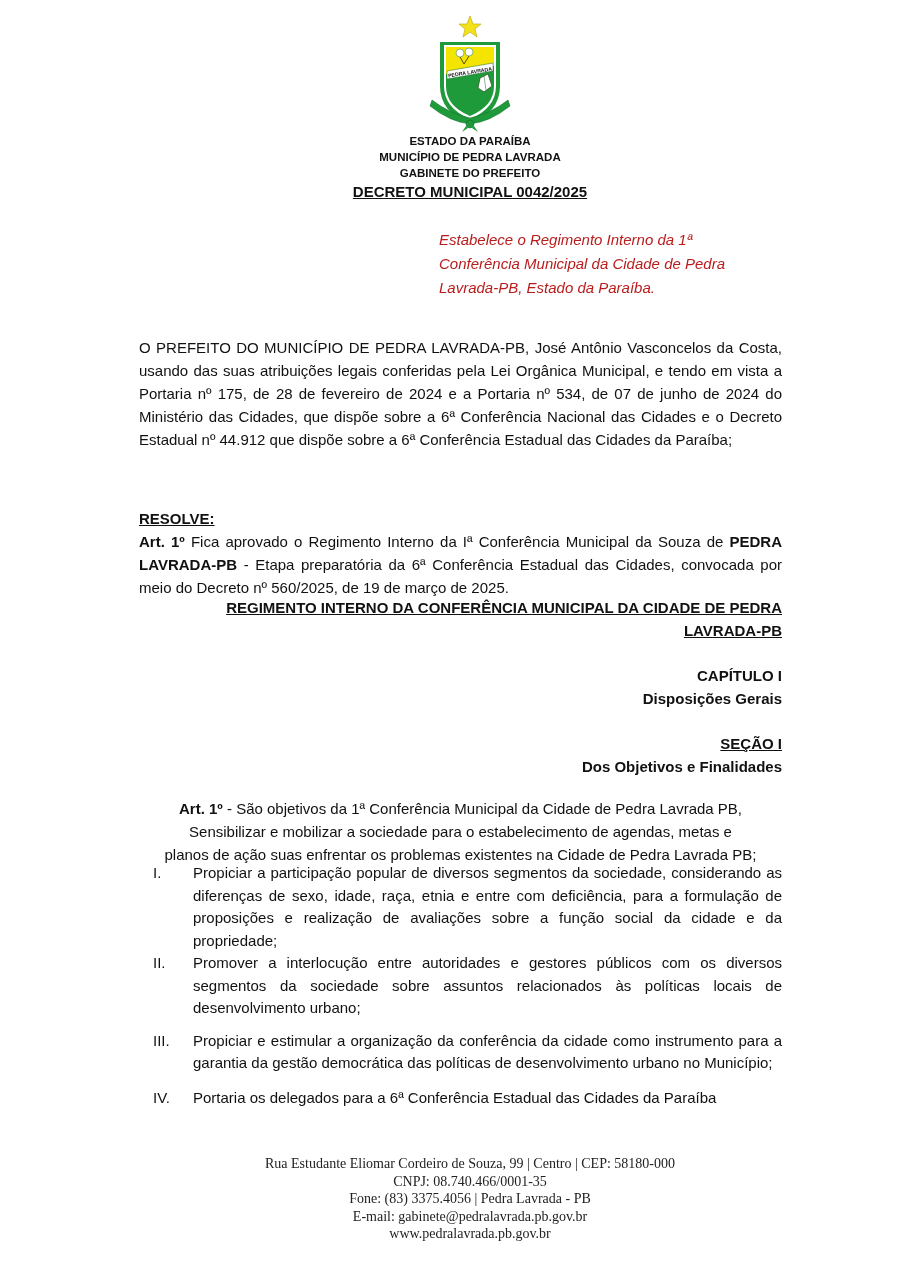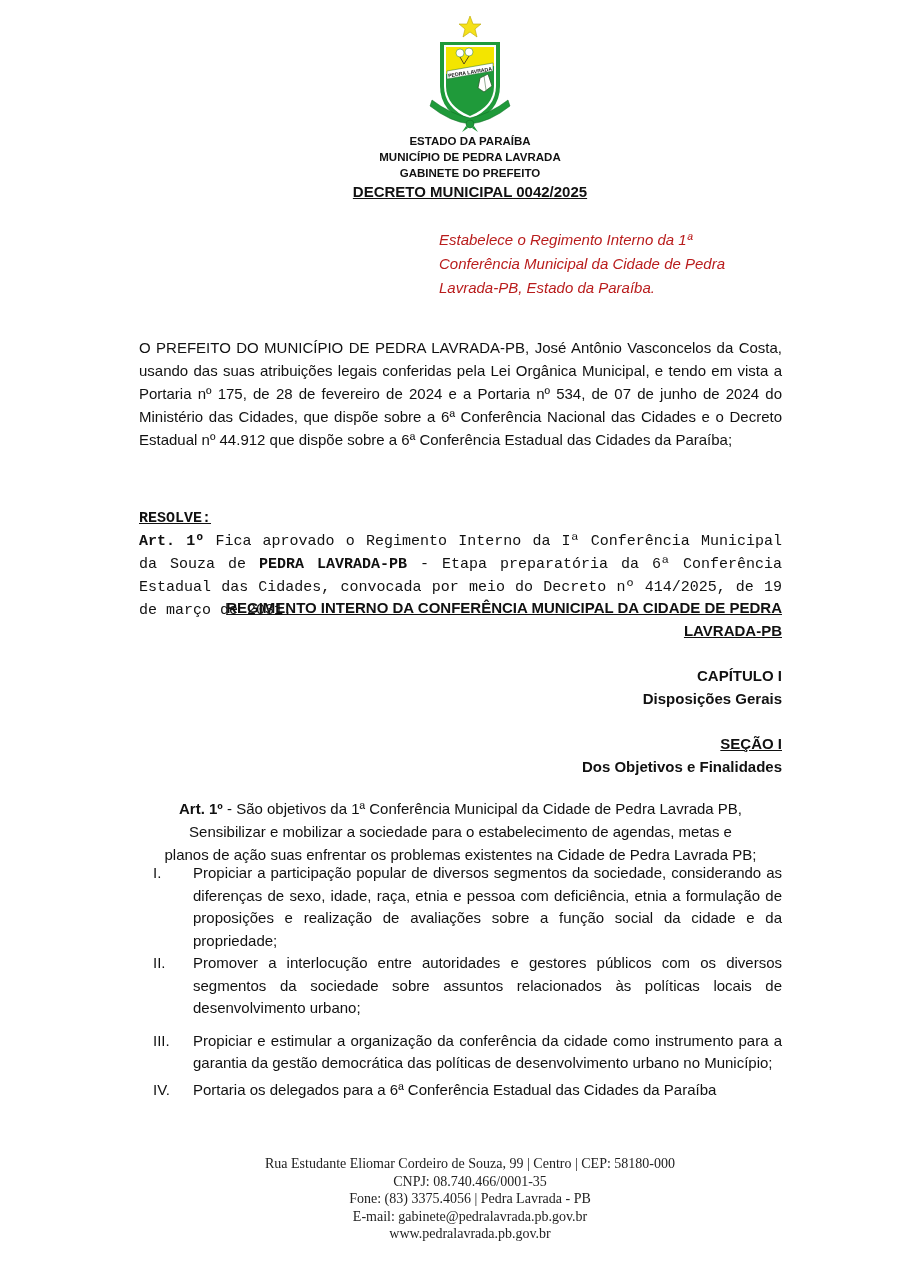--- a/index.html
+++ b/index.html
@@ -10,38 +10,38 @@
 
   .crest { position: absolute; left: 420px; top: 14px; width: 100px; height: 120px; }
 
   .head-lines { position: absolute; left: 0; top: 133px; width: 940px; text-align: center; font-weight: bold; font-size: 11.5px; line-height: 16px; }
   .decree-title { position: absolute; left: 0; top: 183px; width: 940px; text-align: center; font-weight: bold; font-size: 15px; text-decoration: underline; }
 
   .ementa { position: absolute; left: 439px; top: 228px; width: 330px; font-size: 15px; line-height: 24px; color: #b91c1c; font-style: italic; }
 
   .body-block { position: absolute; left: 139px; width: 643px; font-size: 15px; line-height: 23px; text-align: justify; }
   .preamble { top: 336px; }
-  .resolve-block { top: 507px; font-family: Liberation Mono, monospace; }
+  .resolve-block { top: 507px; }
   .resolve-title { font-weight: bold; text-decoration: underline; }
   .b { font-weight: bold; }
   .center-title { position: absolute; left: 139px; width: 643px; text-align: right; font-weight: bold; font-size: 15px; line-height: 23px; }
   .regimento-title { top: 596px; }
   .regimento-title .u { text-decoration: underline; }
   .cap { top: 664px; }
   .secao { top: 732px; }
   .secao .u { text-decoration: underline; }
 
   .art1b { top: 797px; text-align: center; }
 
   .items { position: absolute; left: 139px; width: 643px; top: 862px; font-size: 15px; line-height: 22.5px; }
   .item { display: flex; margin-bottom: 0; }
   .item .num { width: 54px; text-align: left; padding-left: 14px; box-sizing: border-box; font-family: "Liberation Sans", "DejaVu Sans", sans-serif; font-weight: normal; }
   .item .txt { flex: 1; text-align: justify; }
   .item.gap { margin-top: 10px; }
-  .item.tight { margin-top: 4px; }
+  .item.tight { margin-top: 12px; }
 
   .footer { position: absolute; left: 0; top: 1155px; width: 940px; text-align: center; font-size: 14px; line-height: 17.5px; color: #222; }
 </style>
 </head>
 <body>
 
 <div class="page">
 
   <svg class="crest" viewBox="0 0 100 120" xmlns="http://www.w3.org/2000/svg">
 
@@ -77,21 +77,21 @@
   </div>
 
   <div class="decree-title sans">DECRETO MUNICIPAL 0042/2025</div>
 
   <div class="ementa sans">Estabelece o Regimento Interno da 1ª Conferência Municipal da Cidade de Pedra Lavrada-PB, Estado da Paraíba.</div>
 
   <div class="body-block preamble sans">O PREFEITO DO MUNICÍPIO DE PEDRA LAVRADA-PB, José Antônio Vasconcelos da Costa, usando das suas atribuições legais conferidas pela Lei Orgânica Municipal, e tendo em vista a Portaria nº 175, de 28 de fevereiro de 2024 e a Portaria nº 534, de 07 de junho de 2024 do Ministério das Cidades, que dispõe sobre a 6ª Conferência Nacional das Cidades e o Decreto Estadual nº 44.912 que dispõe sobre a 6ª Conferência Estadual das Cidades da Paraíba;</div>
 
   <div class="body-block resolve-block sans">
     <div class="resolve-title">RESOLVE:</div>
-    <div><span class="b">Art. 1º</span><span> Fica aprovado o Regimento Interno da Iª Conferência Municipal da Souza de </span><span class="b">PEDRA LAVRADA-PB</span><span> - Etapa preparatória da 6ª Conferência Estadual das Cidades, convocada por meio do Decreto nº 414/2025, de 19 de março de 2031.</span></div>
+    <div><span class="b">Art. 1º</span><span> Fica aprovado o Regimento Interno da Iª Conferência Municipal da Souza de </span><span class="b">PEDRA LAVRADA-PB</span><span> - Etapa preparatória da 6ª Conferência Estadual das Cidades, convocada por meio do Decreto nº 560/2025, de 19 de março de 2025.</span></div>
   </div>
 
   <div class="center-title regimento-title sans">
     <div class="u">REGIMENTO INTERNO DA CONFERÊNCIA MUNICIPAL DA CIDADE DE PEDRA</div>
     <div class="u">LAVRADA-PB</div>
   </div>
 
   <div class="center-title cap sans">
     <div>CAPÍTULO I</div>
     <div>Disposições Gerais</div>
@@ -104,21 +104,21 @@
 
   <div class="body-block art1b sans">
     <div><span class="b">Art. 1º</span><span> - São objetivos da 1ª Conferência Municipal da Cidade de Pedra Lavrada PB,</span></div>
     <div>Sensibilizar e mobilizar a sociedade para o estabelecimento de agendas, metas e</div>
     <div>planos de ação suas enfrentar os problemas existentes na Cidade de Pedra Lavrada PB;</div>
   </div>
 
   <div class="items sans">
     <div class="item">
       <span class="num">I.</span>
-      <span class="txt">Propiciar a participação popular de diversos segmentos da sociedade, considerando as diferenças de sexo, idade, raça, etnia e pessoa com deficiência, etnia a formulação de proposições e realização de avaliações sobre a função social da cidade e da propriedade;</span>
+      <span class="txt">Propiciar a participação popular de diversos segmentos da sociedade, considerando as diferenças de sexo, idade, raça, etnia e entre com deficiência, para a formulação de proposições e realização de avaliações sobre a função social da cidade e da propriedade;</span>
     </div>
     <div class="item">
       <span class="num">II.</span>
       <span class="txt">Promover a interlocução entre autoridades e gestores públicos com os diversos segmentos da sociedade sobre assuntos relacionados às políticas locais de desenvolvimento urbano;</span>
     </div>
     <div class="item gap">
       <span class="num">III.</span>
       <span class="txt">Propiciar e estimular a organização da conferência da cidade como instrumento para a garantia da gestão democrática das políticas de desenvolvimento urbano no Município;</span>
     </div>
     <div class="item tight">

